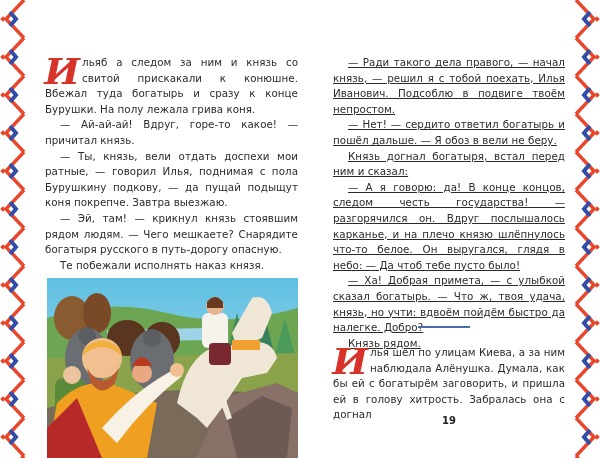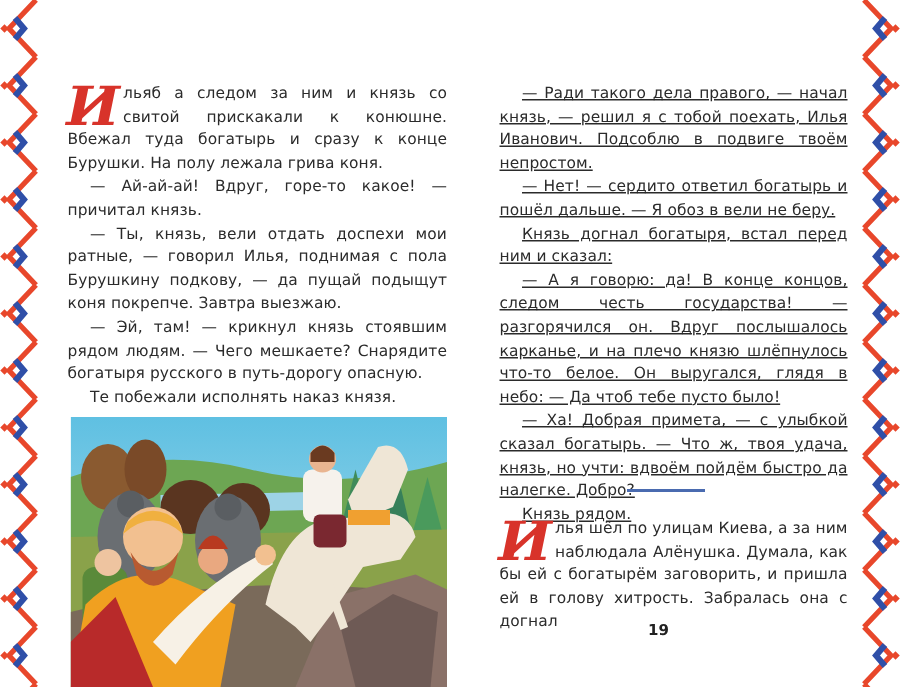--- a/index.html
+++ b/index.html
@@ -47,21 +47,21 @@
     left: 418px; top: 326px;
     width: 52px; height: 2px;
     background: #4a6bb0;
   }
 
   .section2 { position: absolute; left: 333px; top: 345px; width: 232px; }
 
   .page-number {
     position: absolute;
     left: 432px; top: 415px;
-    width: 24px; text-align: left;
+    width: 24px; text-align: right;
     font-size: 10px; font-weight: bold; color: #222;
   }
 </style>
 </head>
 <body>
 
 <div class="border left">
   <svg width="30" height="458" viewBox="0 0 30 458">
     <defs>
       <pattern id="ornL" x="0" y="0" width="30" height="38" patternUnits="userSpaceOnUse">

